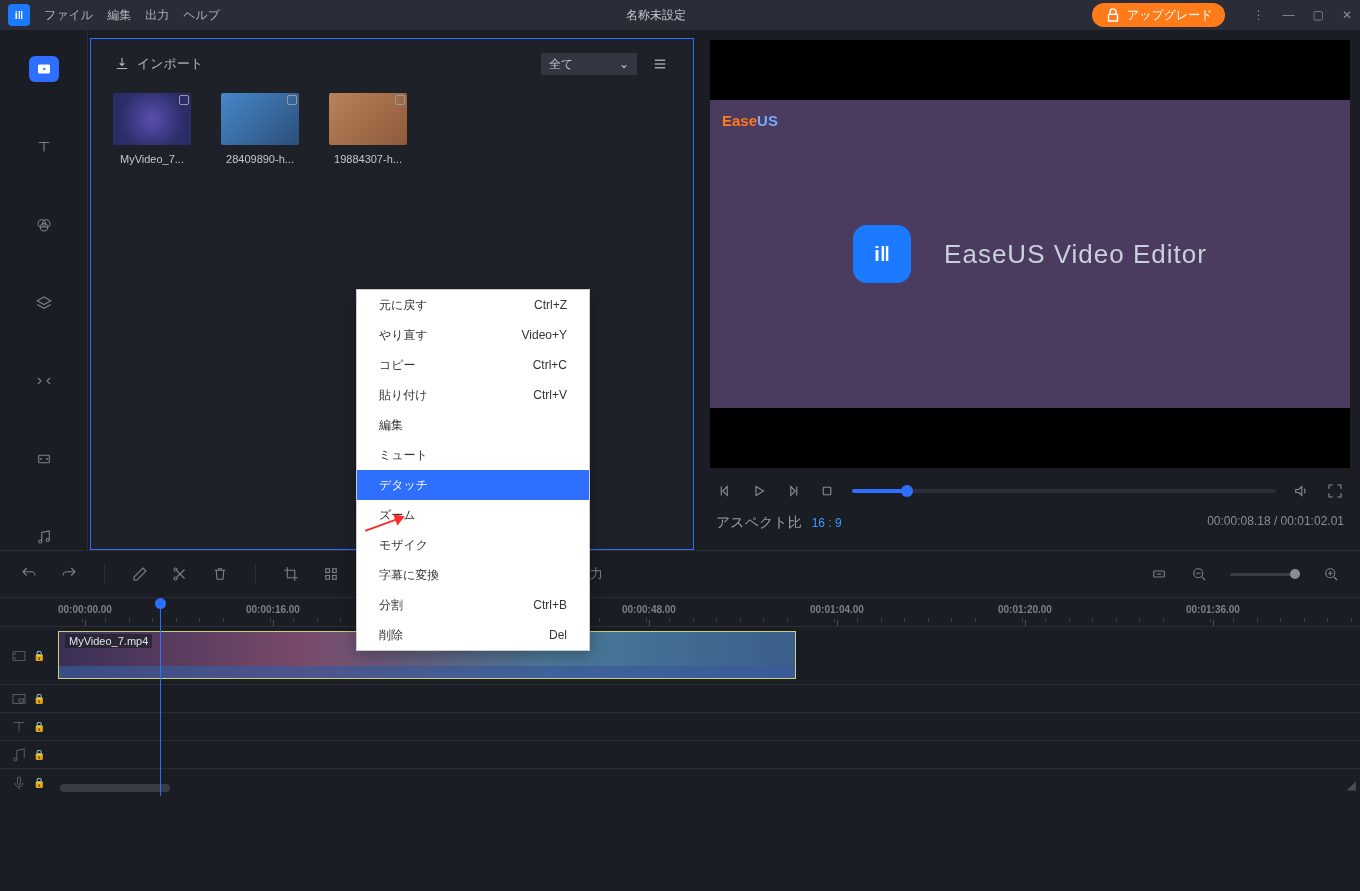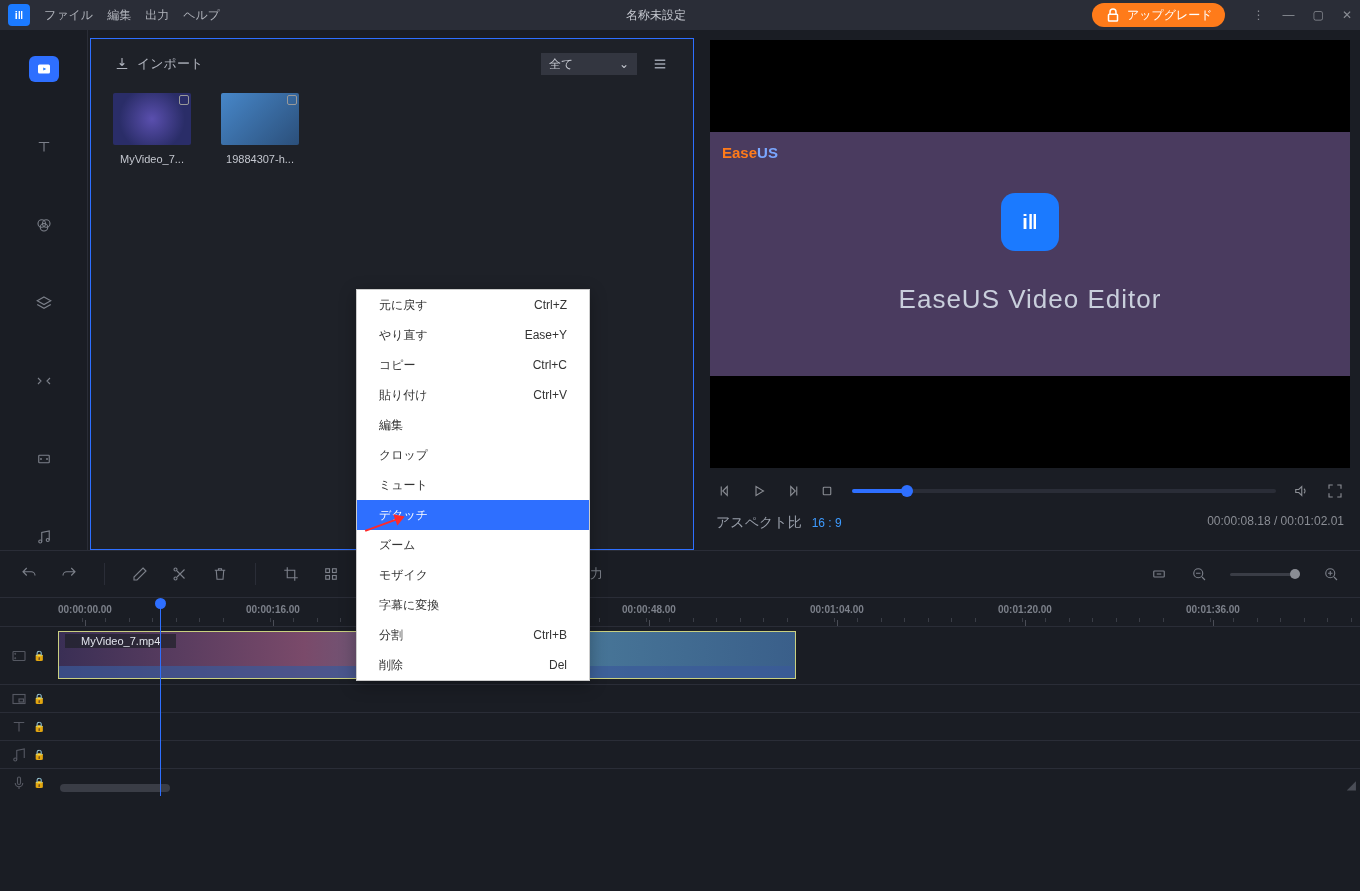--- a/index.html
+++ b/index.html
@@ -26,21 +26,21 @@
 .thumb { width: 78px; }
 .thumb .img { width: 78px; height: 52px; background: #333; border-radius: 2px; position: relative; }
 .thumb .img .badge { position:absolute; top:2px; right:2px; width:10px;height:10px; border:1px solid #999; border-radius:2px; font-size:7px; display:flex; align-items:center; justify-content:center;}
 .thumb .name { font-size: 11px; color:#c4c7cf; margin-top:8px; text-align:center; white-space:nowrap; overflow:hidden; text-overflow:ellipsis;}
 .thumb:nth-child(1) .img{ background: radial-gradient(circle, #5a4fae 0%, #2a2d68 70%);}
 .thumb:nth-child(2) .img{ background: linear-gradient(135deg, #4787c9, #2b4f7a);}
 .thumb:nth-child(3) .img{ background: linear-gradient(135deg, #b8825a, #8f5a3a);}
 
 .preview { width: 660px; padding: 10px 10px 0 10px; }
 .video-frame { height: 428px; background: #000; display:flex; align-items:center; justify-content:center;}
-.video-inner { width:100%; height:244px; background:#4a3b5f; position:relative; display:flex; flex-direction:column; align-items:center; justify-content:center; gap:33px;}
+.video-inner { width:100%; height:308px; background:#4a3b5f; position:relative; display:flex; flex-direction:row; align-items:center; justify-content:center; gap:33px;}
 .easeus-logo { position:absolute; top:12px; left:12px; font-size:15px; font-weight:bold;}
 .easeus-logo .e1{color:#ff7b1a;} .easeus-logo .e2{color:#7aa7ff;}
 .vcenter-icon { width:58px; height:58px; background:#1b7aff; border-radius:14px; display:flex; align-items:center; justify-content:center; color:#fff; font-size:20px; font-weight:bold;}
 .vtitle { color:#c9cfdc; font-size:26px; letter-spacing:1px;}
 .controls-row { display:flex; align-items:center; gap:16px; padding:14px 6px 6px 6px;}
 .ctrl-icon { color:#8a8d94; cursor:pointer; display:flex;}
 .progress-slider { flex:1; height:4px; background:#2a2d37; position:relative; border-radius:2px;}
 .progress-slider .fill { position:absolute; left:0; top:0; height:100%; background:#2e6fff; border-radius:2px;}
 .progress-slider .knob { position:absolute; top:-4px; width:12px; height:12px; background:#2e6fff; border-radius:50%;}
 .info-row { display:flex; justify-content:space-between; padding:8px 6px; font-size:12px; color:#8a8d94;}
@@ -59,21 +59,21 @@
 .time-ruler .tick{position:absolute; top:6px;font-weight:bold;}
 .time-ruler .tick::after{content:"";position:absolute;left:50%;top:16px;width:1px;height:6px;background:#4a4d56;}
 .time-ruler .minor{position:absolute;top:20px;width:1px;height:4px;background:#3a3d46;}
 .playhead{position:absolute;top:2px;height:510px;width:1px;background:#2e6fff;z-index:5;}
 .playhead::before{content:"";position:absolute;top:-2px;left:-5px;width:11px;height:11px;background:#2e6fff;border-radius:50%;}
 .tracks{position:relative;}
 .track{height:43px;border-top:1px solid #2a2d37;position:relative;}
 .track .track-head{position:absolute;left:0;top:0;width:56px;height:100%;display:flex;align-items:center;justify-content:center;gap:6px;color:#555862;}
 .track .lock{font-size:10px;}
 .clip{position:absolute;top:8px;height:48px;background:linear-gradient(90deg,#3a2f55,#7a4a6a,#4a7a9a,#3a5f8a);border:1px solid #c9d080;overflow:hidden;}
-.clip .clip-label{position:absolute;top:2px;left:6px;font-size:11px;color:#e0e3eb;background:rgba(30,33,40,0.7);padding:1px 16px;}
+.clip .clip-label{position:absolute;top:2px;left:6px;font-size:11px;color:#e0e3eb;background:rgba(30,33,40,0.7);padding:1px 4px;}
 .clip .audio-wave{position:absolute;bottom:0;left:0;right:0;height:12px;background:#3a5a9a;opacity:0.7;}
 .hscroll{position:absolute;bottom:4px;left:60px;right:28px;height:8px;background:transparent;}
 .hscroll .thumb{position:absolute;left:0;width:110px;height:8px;background:#3a3d46;border-radius:4px;}
 .grip{position:absolute;bottom:4px;right:4px;color:#4a4d56;font-size:12px;}
 
 .context-menu { position:absolute; width:234px; background:#fff; border:1px solid #ccc; box-shadow:0 4px 16px rgba(0,0,0,0.3); font-size:12px; color:#333; z-index:100;}
 .context-menu .cmi { height:30px; display:flex; align-items:center; padding:12px 22px; justify-content:space-between; cursor:pointer;}
 .context-menu .cmi.hovered { background:#2e6fff; color:#fff;}
 .arrow{position:absolute;width:40px;height:2px;background:#ff2a2a;transform:rotate(-20deg);z-index:101;}
 .arrow::after{content:"";position:absolute;right:-2px;top:-5px;border-left:10px solid #ff2a2a;border-top:6px solid transparent;border-bottom:6px solid transparent;}
@@ -170,20 +170,26 @@
             <path d="M5 7h14M5 12h14M5 17h14"></path>
           </svg>
       </div>
     </div>
     <div class="thumbs">
       <div class="thumb">
         <div class="img">
             <div class="badge"></div>
           </div>
         <div class="name">MyVideo_7...</div>
+      </div>
+      <div class="thumb">
+        <div class="img">
+            <div class="badge"></div>
+          </div>
+        <div class="name">28409890-h...</div>
       </div>
       <div class="thumb">
         <div class="img">
             <div class="badge"></div>
           </div>
         <div class="name">19884307-h...</div>
       </div>
     </div>
   </div>
 
@@ -463,36 +469,32 @@
   <div class="grip">◢</div>
 </div>
 
 <div class="context-menu" id="ctxmenu" style="left: 356px; top: 289px;">
     <div class="cmi">
       <span>元に戻す</span>
       <span>Ctrl+Z</span>
     </div>
     <div class="cmi">
       <span>やり直す</span>
-      <span>Ease+Y</span>
+      <span>Video+Y</span>
     </div>
     <div class="cmi">
       <span>コピー</span>
       <span>Ctrl+C</span>
     </div>
     <div class="cmi">
       <span>貼り付け</span>
       <span>Ctrl+V</span>
     </div>
     <div class="cmi">
       <span>編集</span>
-      <span></span>
-    </div>
-    <div class="cmi">
-      <span>クロップ</span>
       <span></span>
     </div>
     <div class="cmi">
       <span>ミュート</span>
       <span></span>
     </div>
     <div class="cmi hovered">
       <span>デタッチ</span>
       <span></span>
     </div>

